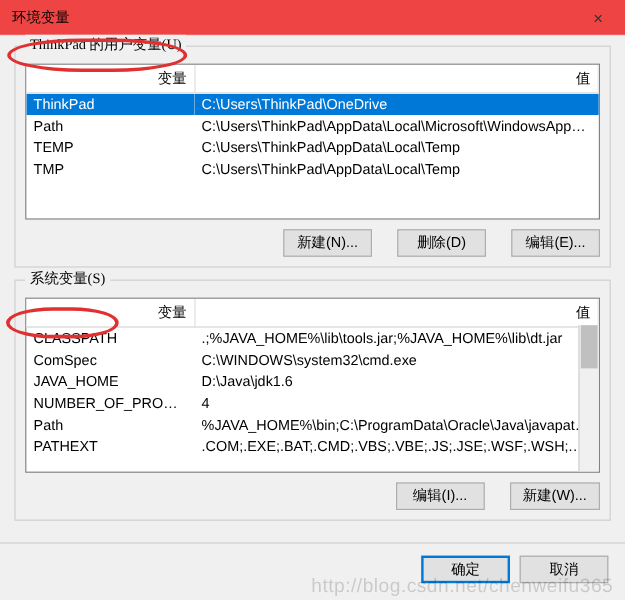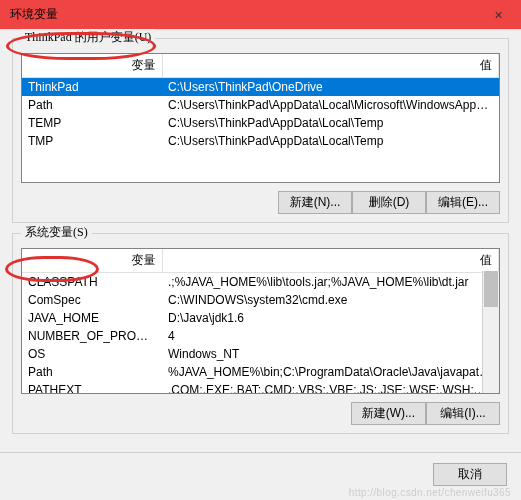--- a/index.html
+++ b/index.html
@@ -105,21 +105,21 @@
     position: absolute;
     top: 0;
     left: 1px;
     right: 1px;
     height: 36px;
     background: #c0c0c0;
   }
   .btn-row {
     display: flex;
     justify-content: flex-end;
-    gap: 0;
+    gap: 21px;
     margin-top: 8px;
   }
   .btn {
     min-width: 74px;
     height: 23px;
     border: 1px solid #adadad;
     background: #e1e1e1;
     font-size: 12px;
     padding: 0 10px;
     cursor: pointer;
@@ -138,21 +138,21 @@
     display: flex;
     justify-content: flex-end;
     gap: 8px;
     border-top: 1px solid #d0d0d0;
     background: #f0f0f0;
   }
   .watermark {
     position: absolute;
     bottom: 2px;
     right: 10px;
-    font-size: 10px;
+    font-size: 16px;
     color: rgba(0,0,0,0.16);
     z-index: 50;
     pointer-events:none;
     letter-spacing:0.4px;
   }
 </style>
 </head>
 <body>
 
 <div class="titlebar">
@@ -225,42 +225,39 @@
             </tr>
             <tr>
               <td>JAVA_HOME</td>
               <td>D:\Java\jdk1.6</td>
             </tr>
             <tr>
               <td>NUMBER_OF_PROCESSORS</td>
               <td>4</td>
             </tr>
             <tr>
-              <td>OS</td>
-              <td>Windows_NT</td>
-            </tr>
-            <tr>
               <td>Path</td>
               <td>%JAVA_HOME%\bin;C:\ProgramData\Oracle\Java\javapath;C:\Pro...</td>
             </tr>
             <tr>
               <td>PATHEXT</td>
               <td>.COM;.EXE;.BAT;.CMD;.VBS;.VBE;.JS;.JSE;.WSF;.WSH;.MSC</td>
             </tr>
           </tbody>
       </table>
       <div class="scroll-ind">
         <div class="scroll-thumb"></div>
       </div>
     </div>
     <div class="btn-row">
+      <button class="btn">编辑(I)...</button>
       <button class="btn">新建(W)...</button>
-      <button class="btn">编辑(I)...</button>
     </div>
   </div>
 
 </div>
 
 <div class="footer">
+  <button class="btn primary">确定</button>
   <button class="btn">取消</button>
 </div>
 
 <div class="watermark">http://blog.csdn.net/chenweifu365</div>
 
 </body></html>

